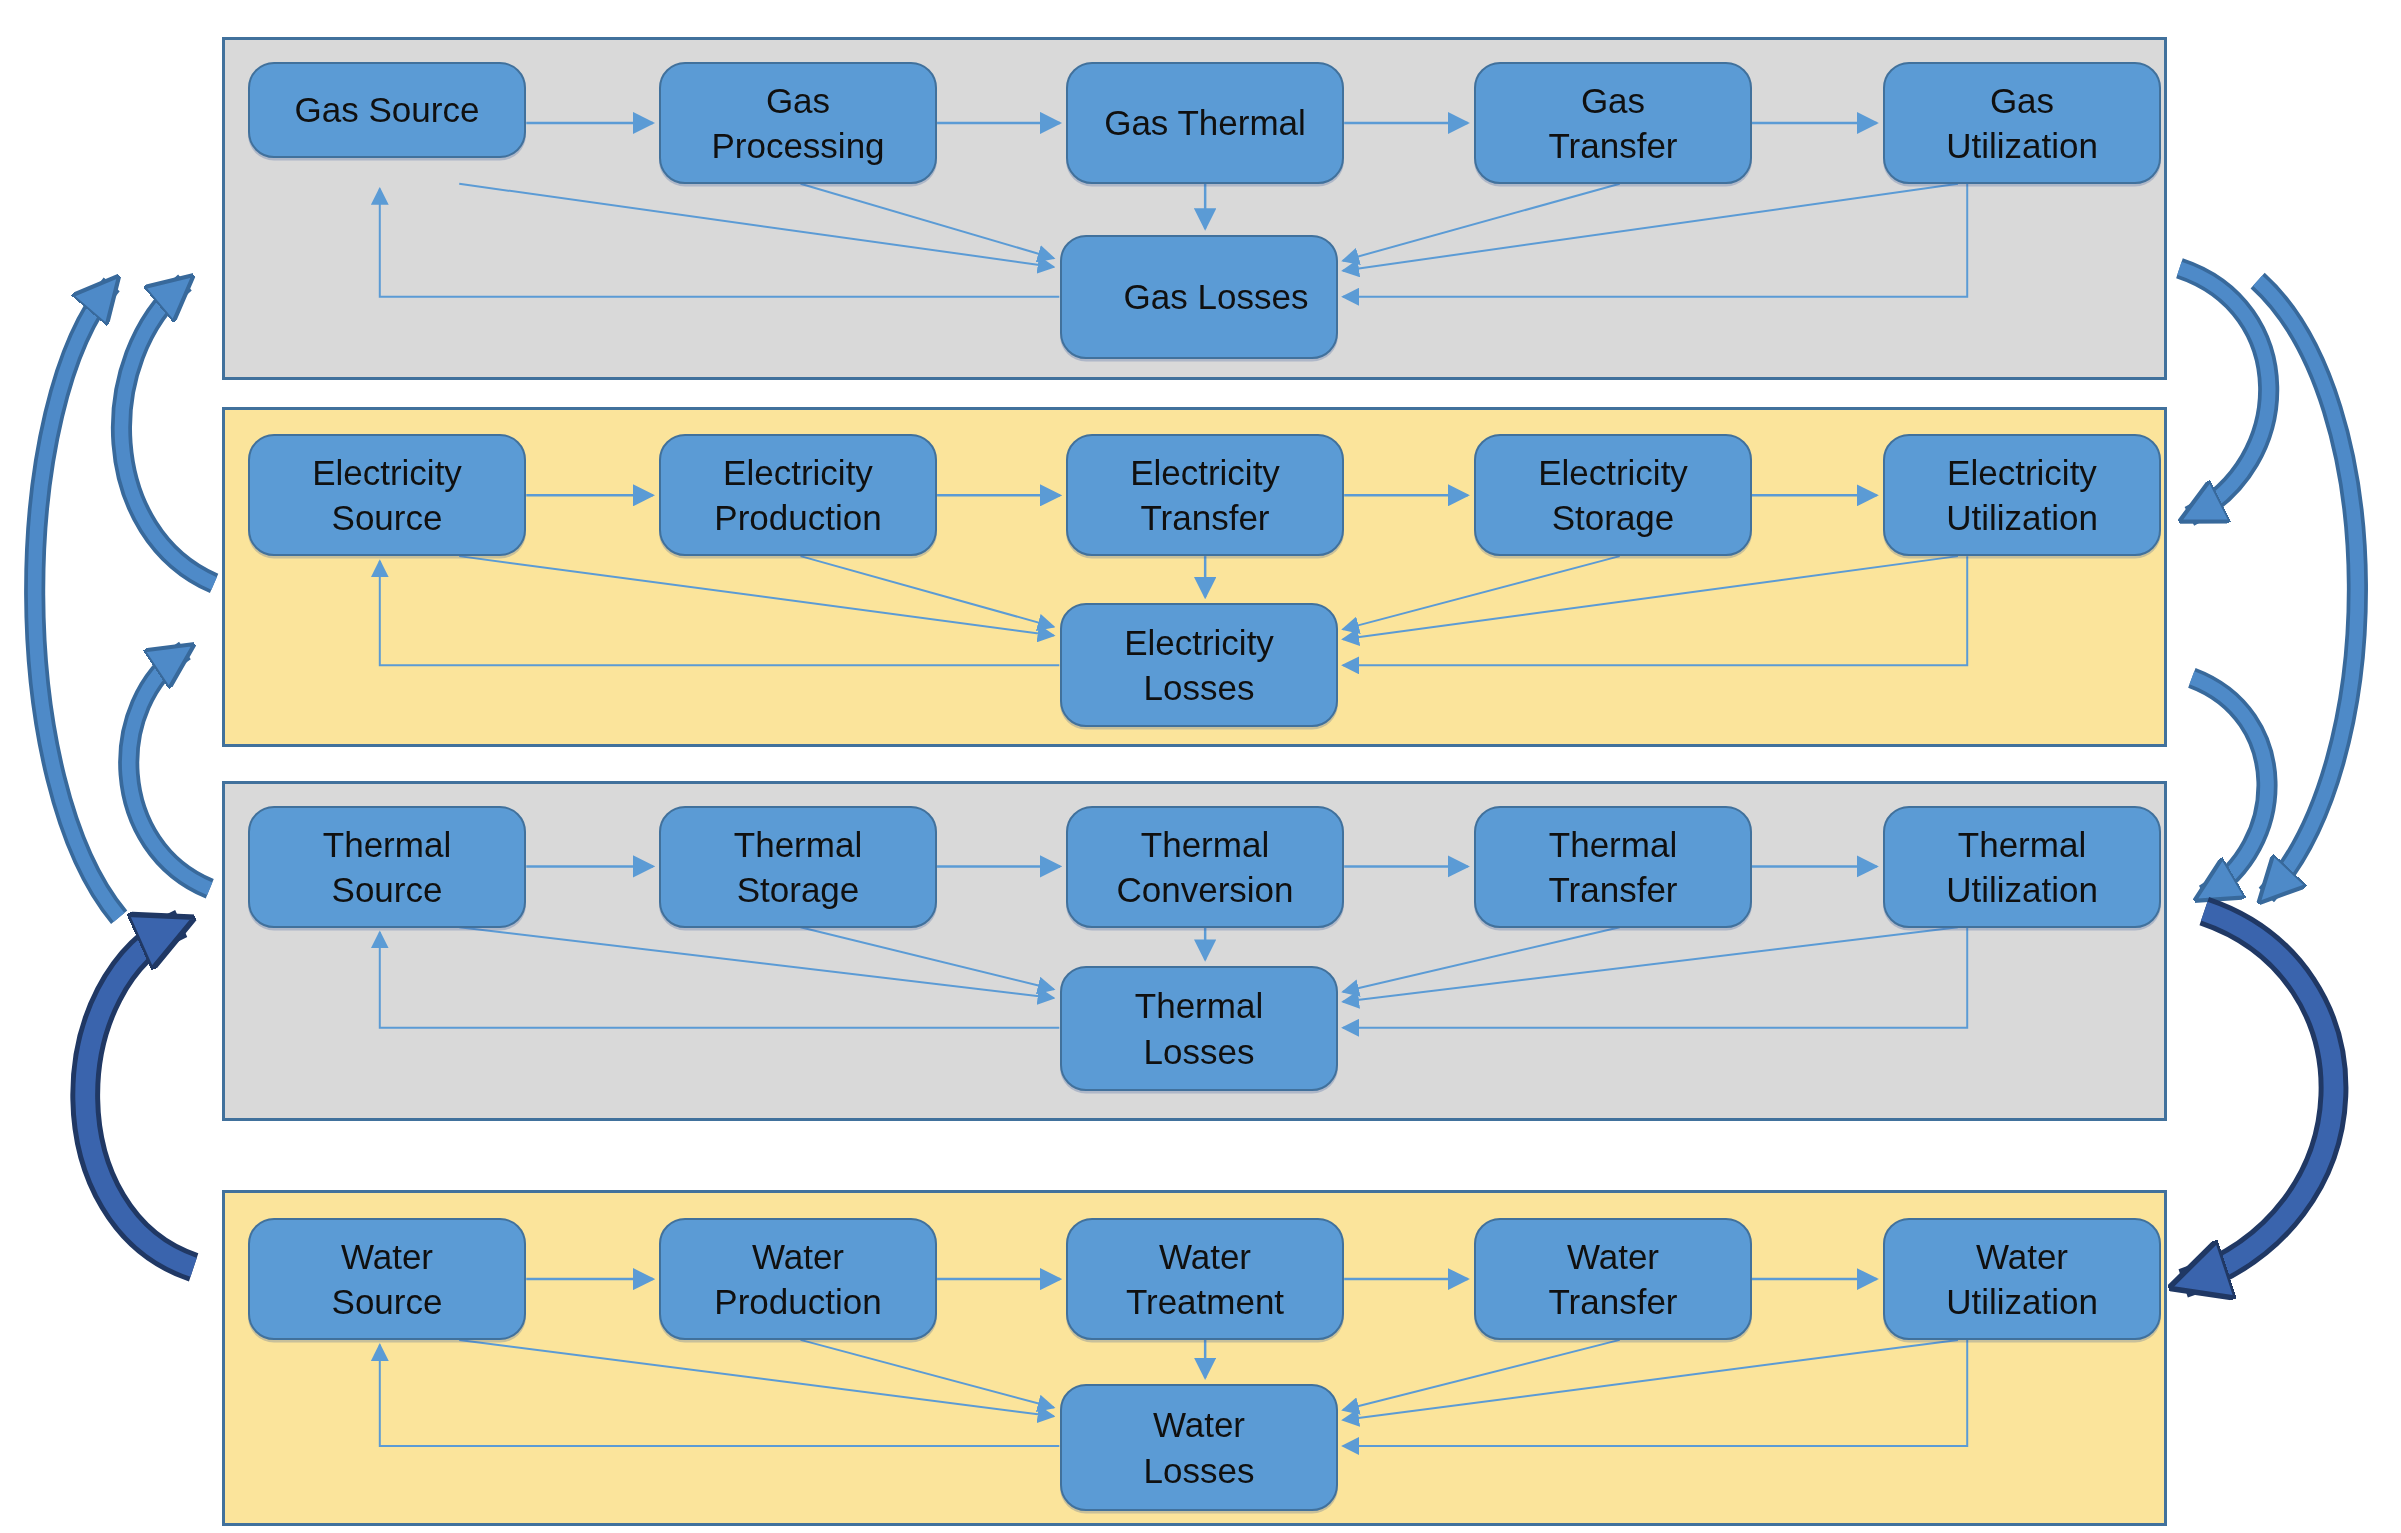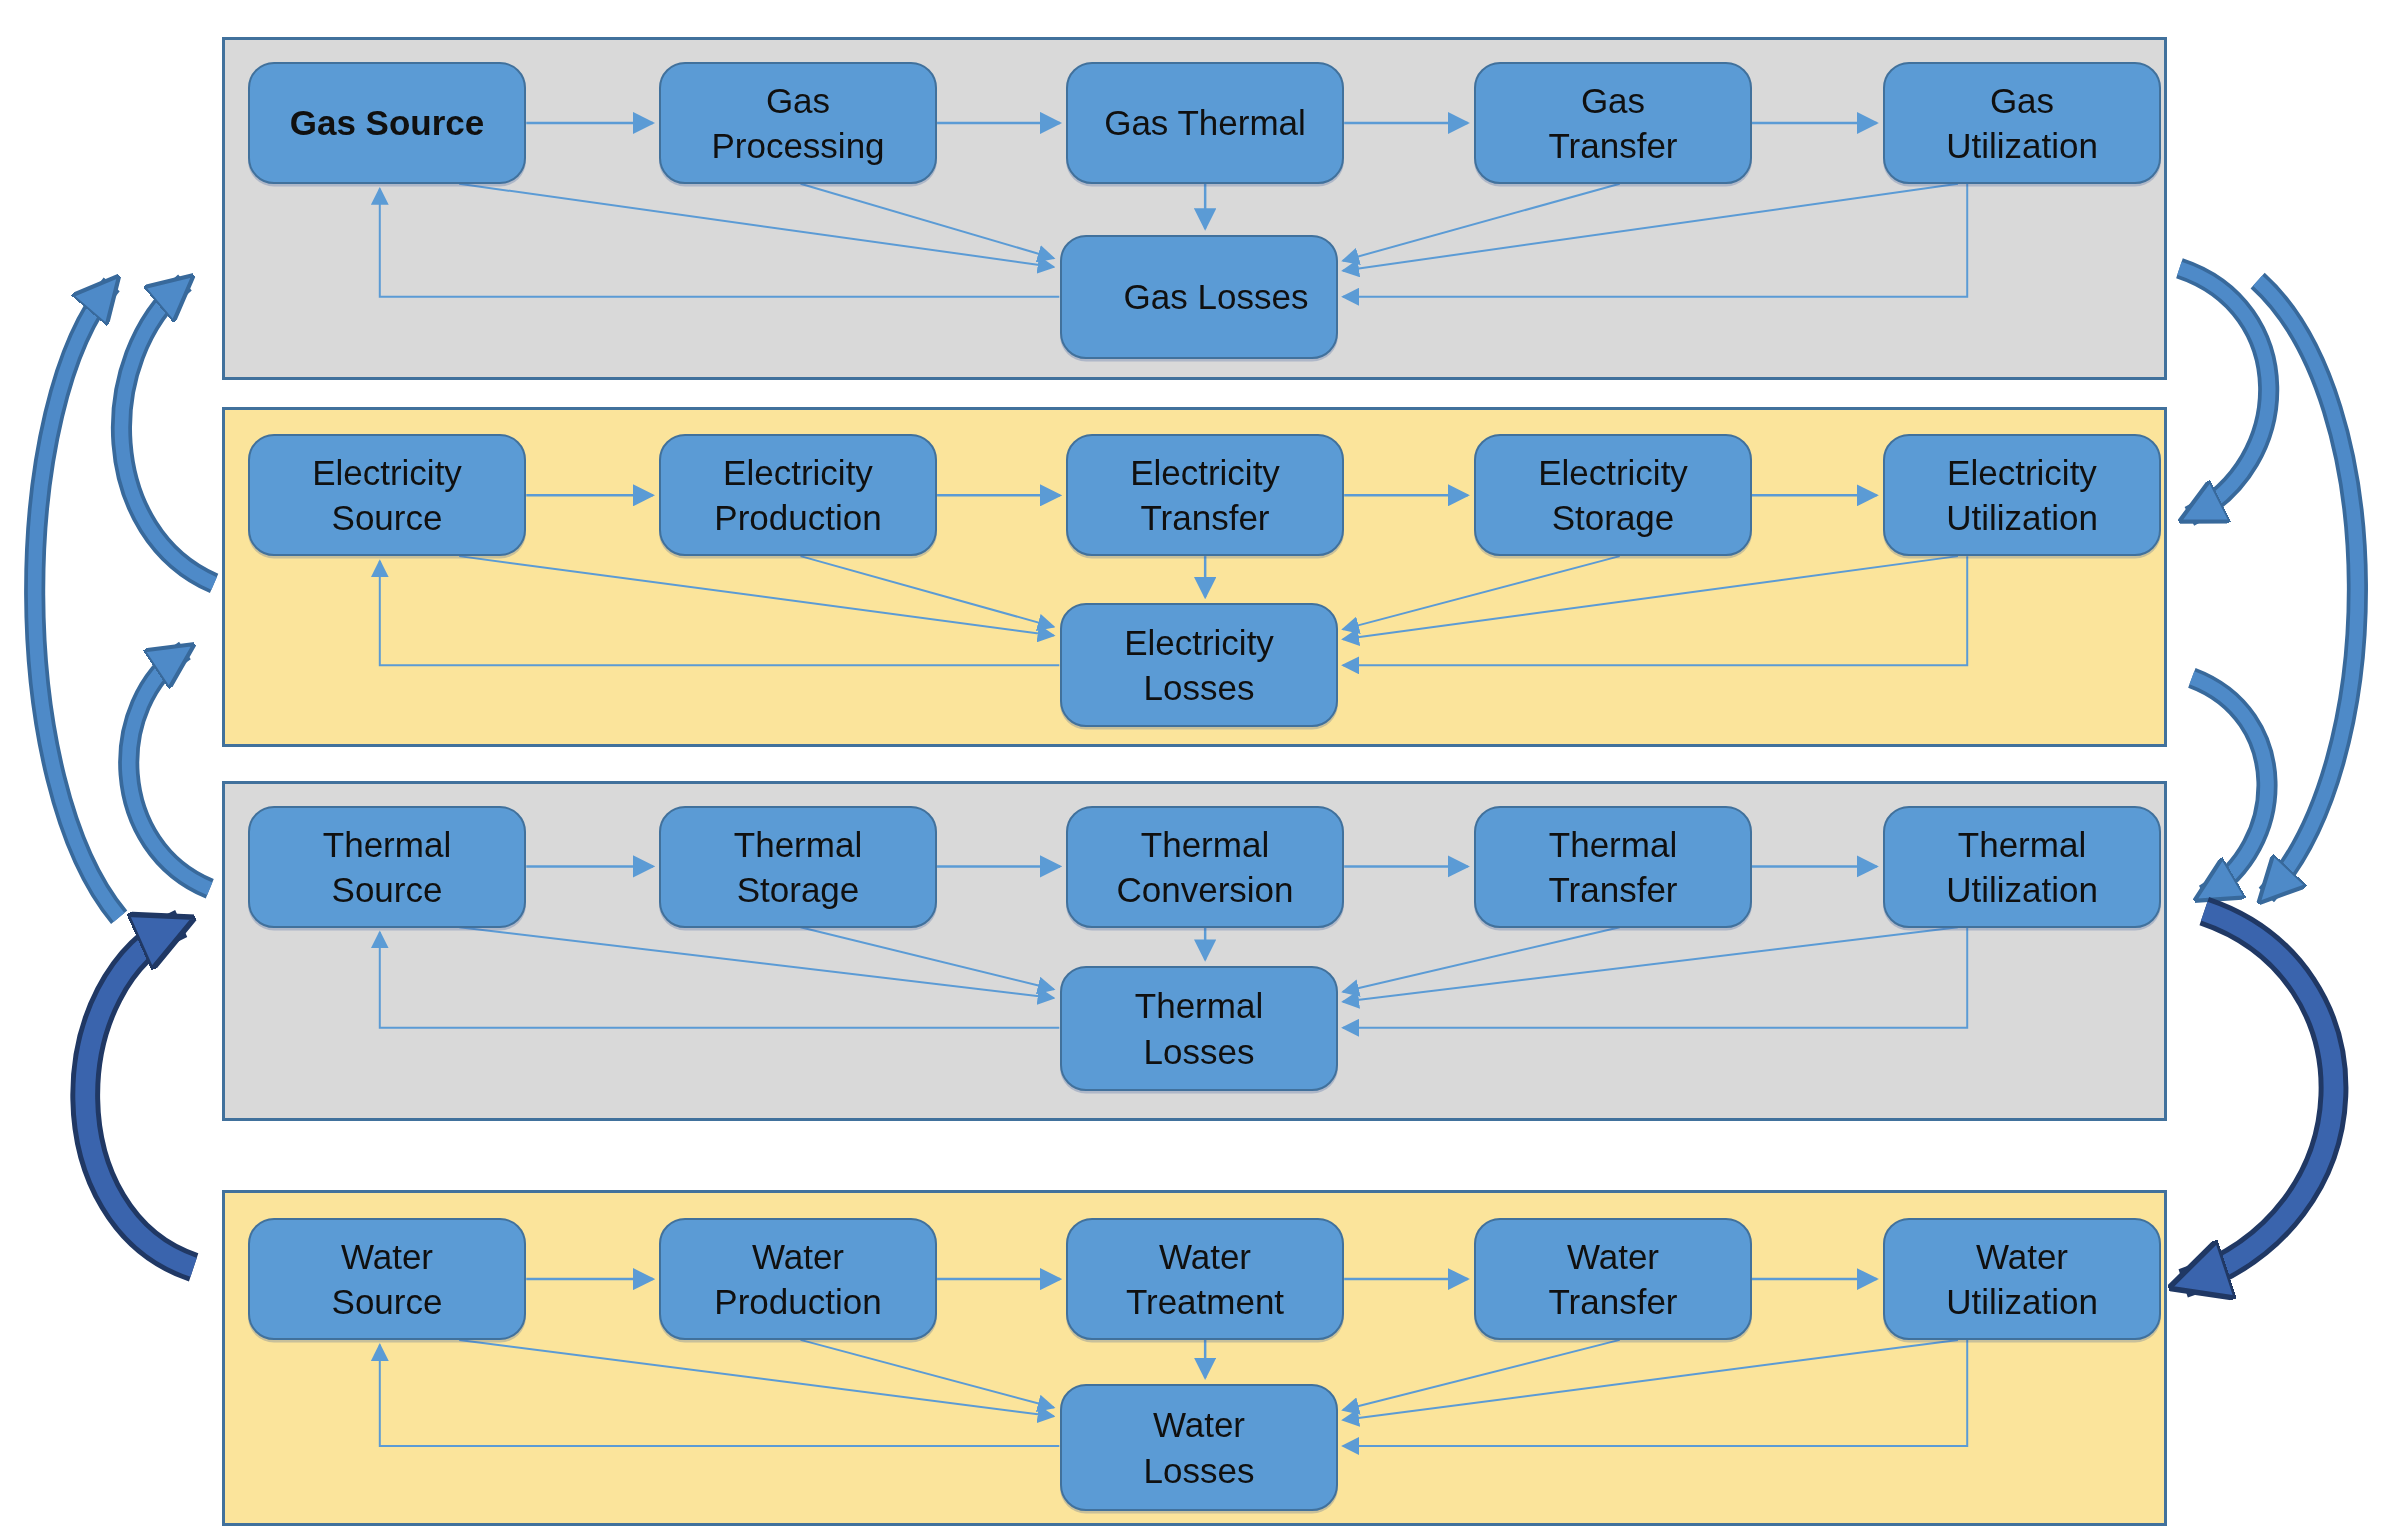--- a/index.html
+++ b/index.html
@@ -117,21 +117,21 @@
       <path class="curve-i-light" d="M3512,432 C3702,495 3700,745 3528,832" marker-end="url(#ah-light)"></path>
       <path class="curve-o-light" d="M3638,452 C3852,645 3848,1235 3652,1442"></path>
       <path class="curve-i-light" d="M3638,452 C3852,645 3848,1235 3652,1442" marker-end="url(#ah-light)"></path>
       <path class="curve-o-light" d="M3532,1092 C3692,1152 3688,1362 3552,1442"></path>
       <path class="curve-i-light" d="M3532,1092 C3692,1152 3688,1362 3552,1442" marker-end="url(#ah-light)"></path>
       <path class="curve-o-dark" d="M3552,1468 C3838,1565 3832,1965 3518,2068"></path>
       <path class="curve-i-dark" d="M3552,1468 C3838,1565 3832,1965 3518,2068" marker-end="url(#ah-dark)"></path>
     </g>
   </svg>
 
-  <div class="node" style="left:248px;top:62px;width:278px;height:122px;font-weight:bold;">Gas Source</div>
+  <div class="node" style="left:248px;top:62px;width:278px;height:96px;">Gas Source</div>
   <div class="node" style="left:659px;top:62px;width:278px;height:122px;">Gas
 Processing</div>
   <div class="node" style="left:1066px;top:62px;width:278px;height:122px;">Gas Thermal</div>
   <div class="node" style="left:1474px;top:62px;width:278px;height:122px;">Gas
 Transfer</div>
   <div class="node" style="left:1883px;top:62px;width:278px;height:122px;">Gas
 Utilization</div>
   <div class="node" style="left:1060px;top:235px;width:278px;height:124px;padding-left:34px;">Gas Losses</div>
 
   <div class="node" style="left:248px;top:434px;width:278px;height:122px;">Electricity

